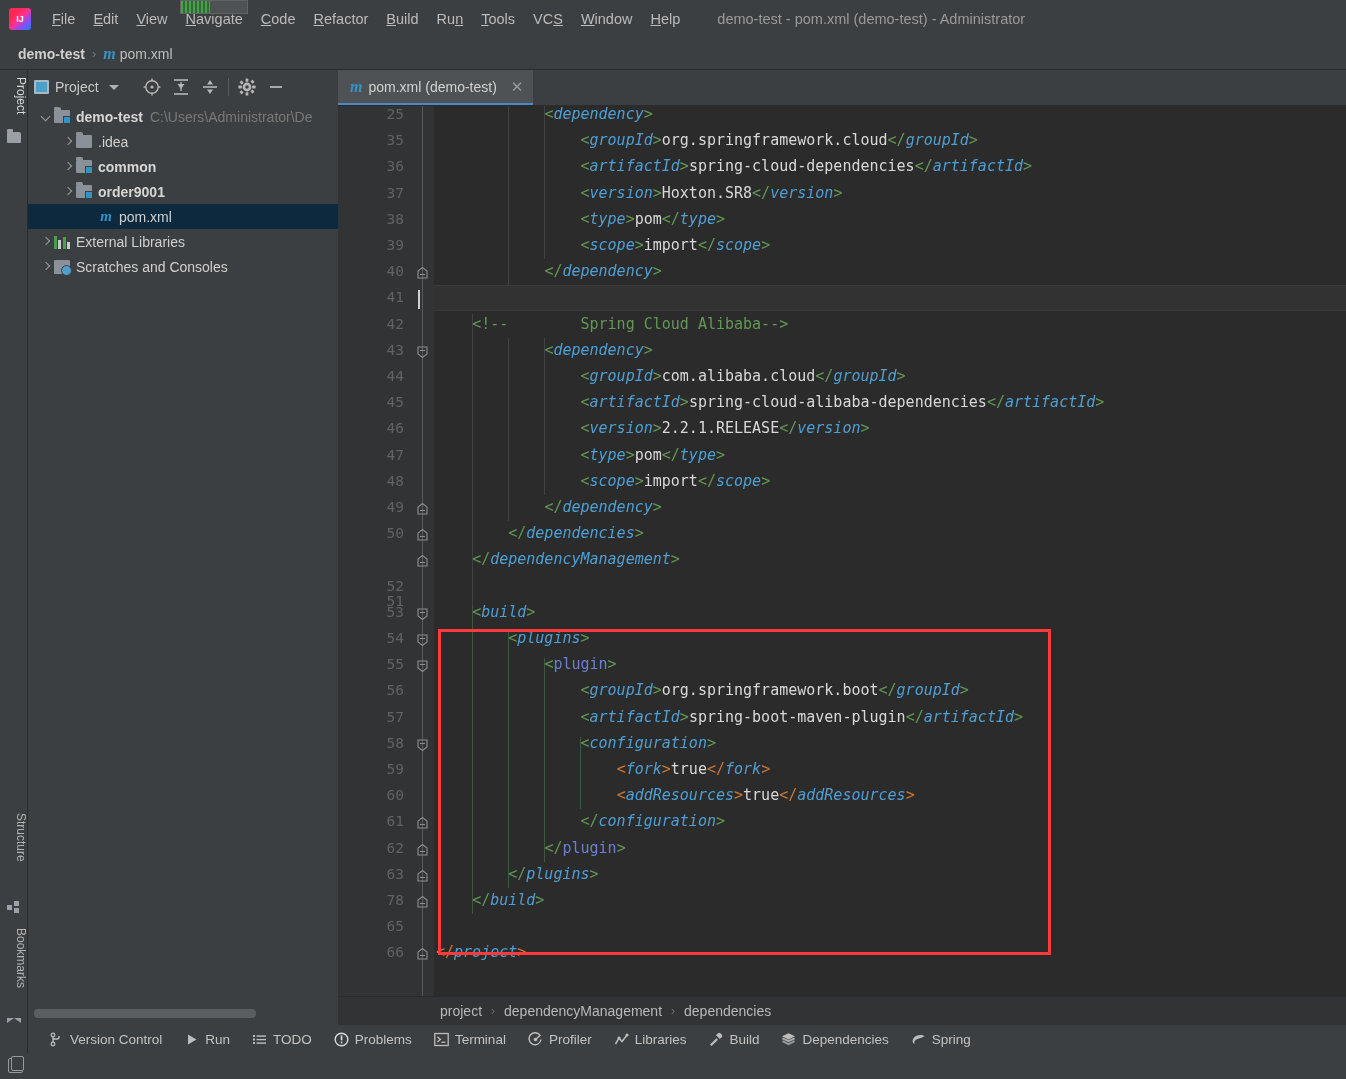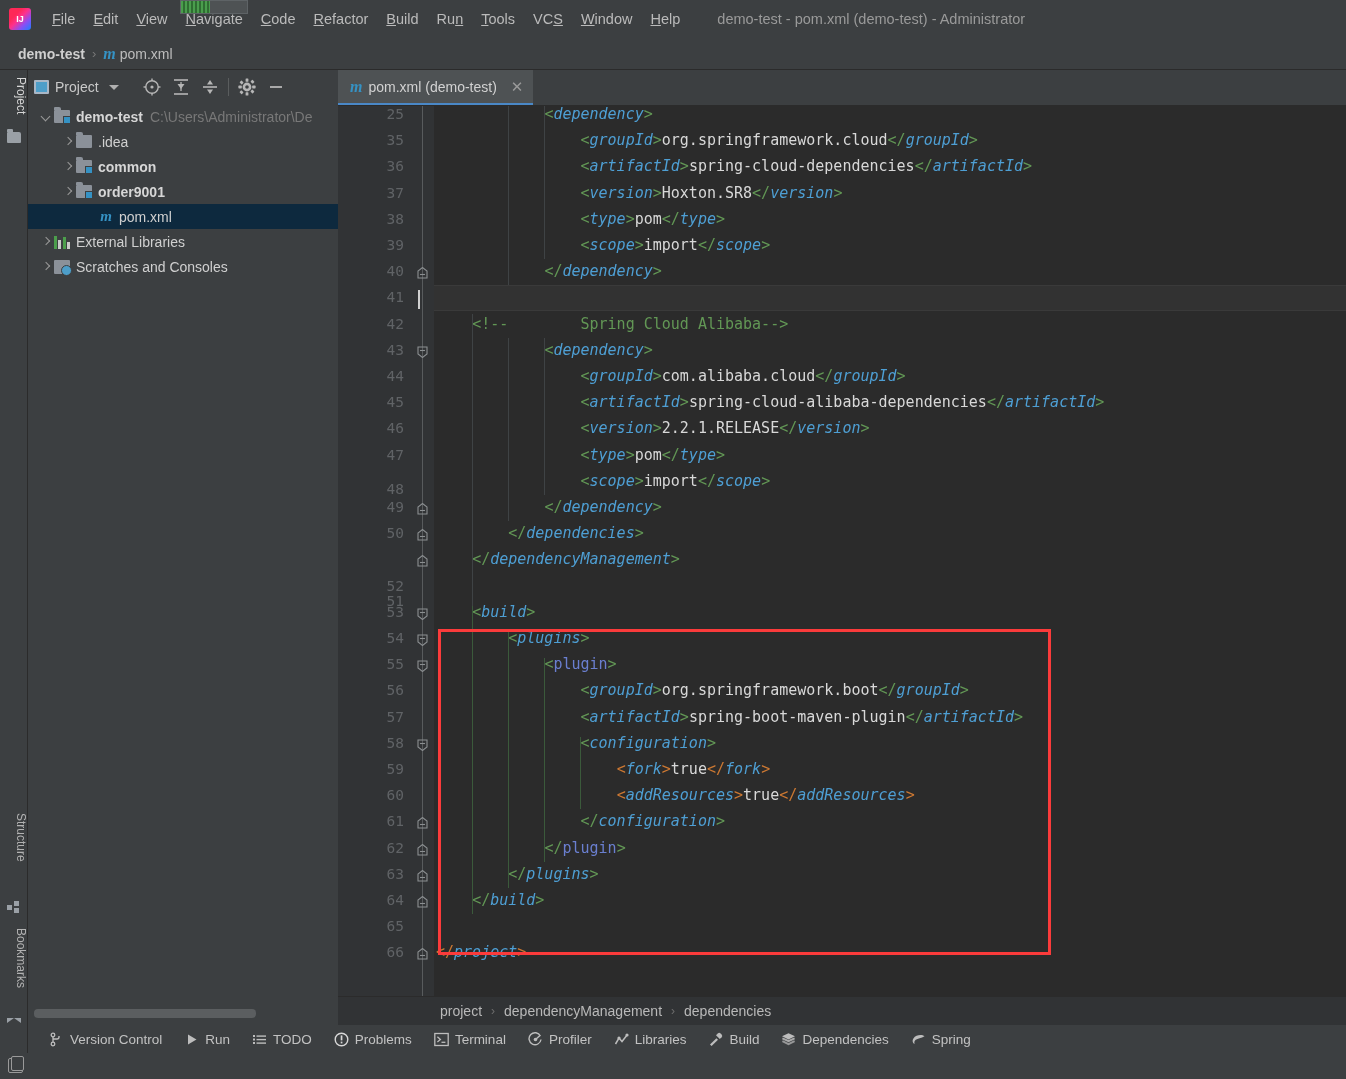--- a/index.html
+++ b/index.html
@@ -498,37 +498,37 @@
           <div class="lnum" style="top: 104.8px; right: 942px; position: absolute;">38</div>
           <div class="lnum" style="top: 131px; right: 942px; position: absolute;">39</div>
           <div class="lnum" style="top: 157.2px; right: 942px; position: absolute;">40</div>
           <div class="lnum" style="top: 183.4px; right: 942px; position: absolute;">41</div>
           <div class="lnum" style="top: 209.6px; right: 942px; position: absolute;">42</div>
           <div class="lnum" style="top: 235.8px; right: 942px; position: absolute;">43</div>
           <div class="lnum" style="top: 262px; right: 942px; position: absolute;">44</div>
           <div class="lnum" style="top: 288.2px; right: 942px; position: absolute;">45</div>
           <div class="lnum" style="top: 314.4px; right: 942px; position: absolute;">46</div>
           <div class="lnum" style="top: 340.6px; right: 942px; position: absolute;">47</div>
-          <div class="lnum" style="top: 366.8px; right: 942px; position: absolute; margin-top: 8px;">48</div>
+          <div class="lnum" style="top: 366.8px; right: 942px; position: absolute;">48</div>
           <div class="lnum" style="top: 393px; right: 942px; position: absolute;">49</div>
           <div class="lnum" style="top: 419.2px; right: 942px; position: absolute;">50</div>
           <div class="lnum" style="top: 462px; right: 942px; position: absolute; margin-top: 25px;">51</div>
           <div class="lnum" style="top: 471.6px; right: 942px; position: absolute;">52</div>
           <div class="lnum" style="top: 497.8px; right: 942px; position: absolute;">53</div>
           <div class="lnum" style="top: 524px; right: 942px; position: absolute;">54</div>
           <div class="lnum" style="top: 550.2px; right: 942px; position: absolute;">55</div>
           <div class="lnum" style="top: 576.4px; right: 942px; position: absolute;">56</div>
           <div class="lnum" style="top: 602.6px; right: 942px; position: absolute;">57</div>
           <div class="lnum" style="top: 628.8px; right: 942px; position: absolute;">58</div>
           <div class="lnum" style="top: 655px; right: 942px; position: absolute;">59</div>
           <div class="lnum" style="top: 681.2px; right: 942px; position: absolute;">60</div>
           <div class="lnum" style="top: 707.4px; right: 942px; position: absolute;">61</div>
           <div class="lnum" style="top: 733.6px; right: 942px; position: absolute;">62</div>
           <div class="lnum" style="top: 759.8px; right: 942px; position: absolute;">63</div>
-          <div class="lnum" style="top: 786px; right: 942px; position: absolute;">64</div>
+          <div class="lnum" style="top: 786px; right: 942px; position: absolute;">78</div>
           <div class="lnum" style="top: 812.2px; right: 942px; position: absolute;">65</div>
           <div class="lnum" style="top: 838.4px; right: 942px; position: absolute;">66</div>
         </div>
       <div id="fold-markers">
           <div class="fold-marker" style="position: absolute; left: 79px; top: 159.2px;"><svg width="11" height="12" viewBox="0 0 11 12">
               <path d="M1 11 h9 V4 L5.5 0.5 1 4 z" fill="none" stroke="#8b8f91" stroke-width="1.1"></path>
               <line x1="3" y1="7.5" x2="8" y2="7.5" stroke="#8b8f91" stroke-width="1.1"></line>
             </svg></div>
           <div class="fold-marker" style="position: absolute; left: 79px; top: 237.8px;"><svg width="11" height="12" viewBox="0 0 11 12">
               <path d="M1 1 h9 v7 l-4.5 3.5 L1 8 z" fill="none" stroke="#8b8f91" stroke-width="1.1"></path>

